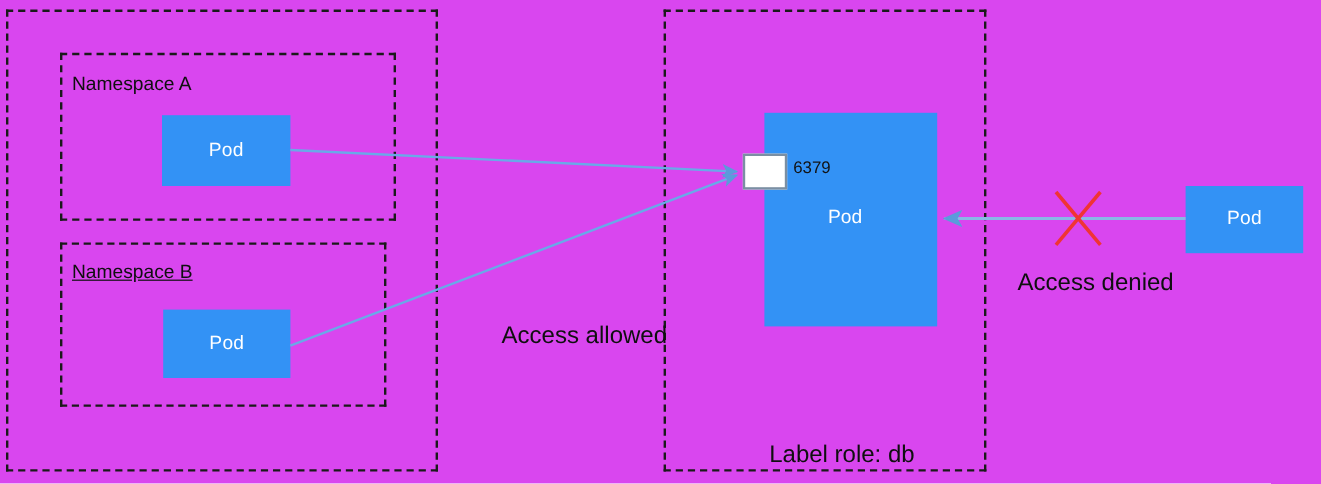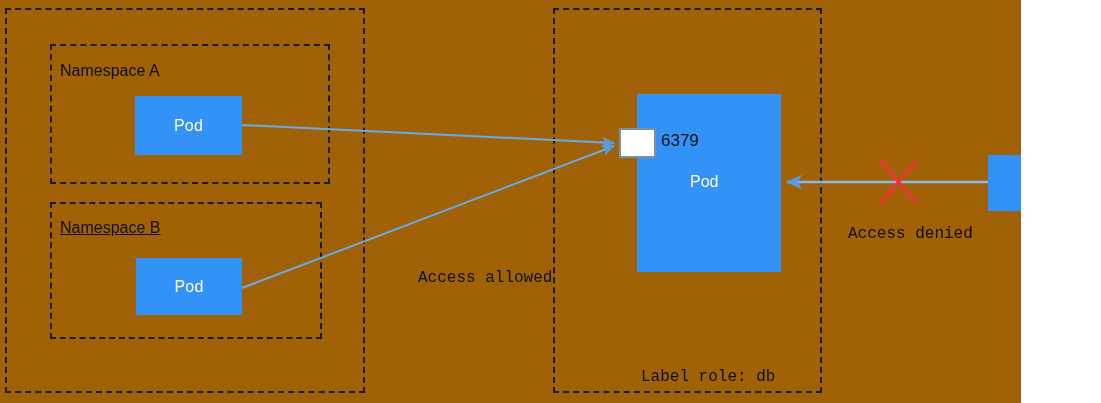--- a/index.html
+++ b/index.html
@@ -5,23 +5,23 @@
   html, body {
     margin: 0;
     padding: 0;
     background: #ffffff;
   }
   body {
     font-family: "Liberation Sans", sans-serif;
   }
   #canvas {
     position: relative;
-    width: 1021px;
+    width: 1101px;
     height: 403px;
-    background: #a16207;
+    background: #d946ef;
     overflow: hidden;
   }
   .dashed-box {
     position: absolute;
     border: 2px dashed #1a1a1a;
     box-sizing: border-box;
     background: transparent;
   }
   .ns-box {
     position: absolute;
@@ -59,32 +59,31 @@
     white-space: nowrap;
   }
   .port-square {
     position: absolute;
     background: #ffffff;
     border: 2px solid #7b8fa3;
     box-sizing: border-box;
   }
   .port-label {
     position: absolute;
-    font-size: 17px;
+    font-size: 14px;
     color: #121212;
     white-space: nowrap;
     line-height: 1;
   }
   .caption {
     position: absolute;
-    font-size: 16px;
+    font-size: 20px;
     color: #0f0f0f;
     white-space: nowrap;
     line-height: 1;
-    font-family: Liberation Mono, monospace;
   }
   svg.overlay {
     position: absolute;
     left: 0;
     top: 0;
     width: 1101px;
     height: 403px;
     pointer-events: none;
   }
 </style>

